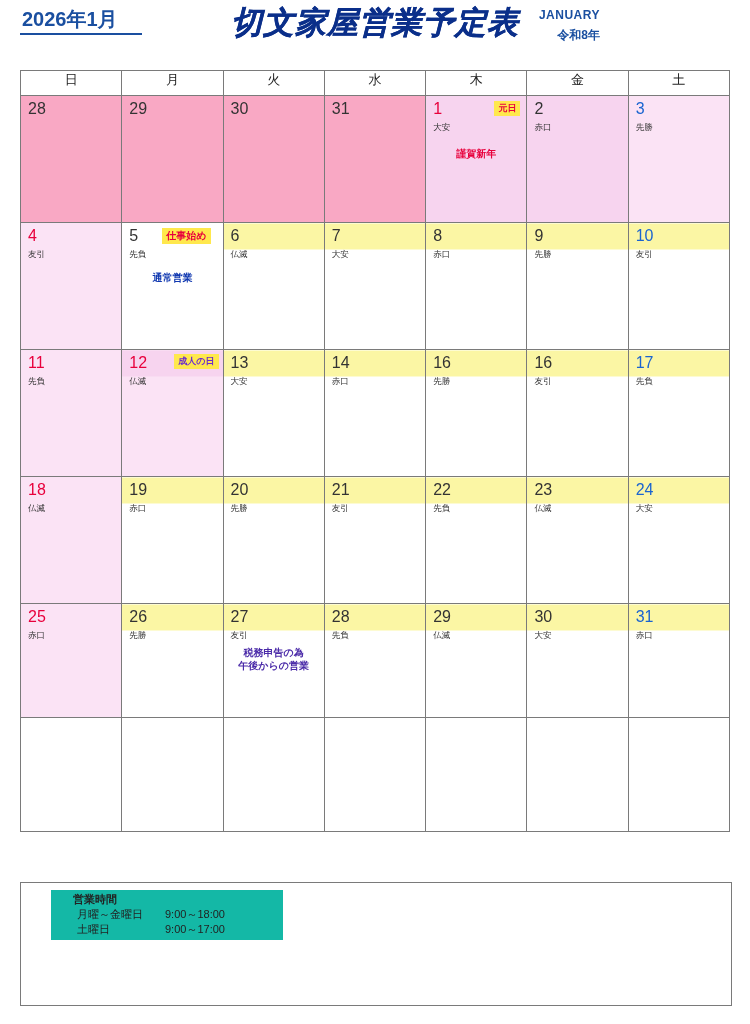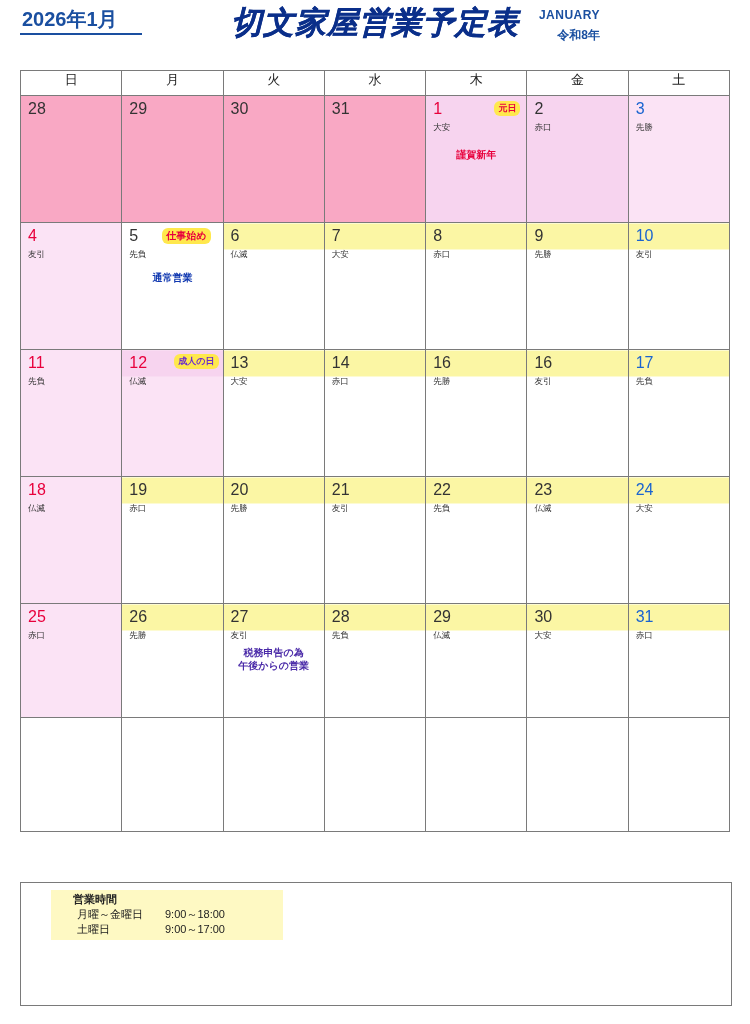--- a/index.html
+++ b/index.html
@@ -124,21 +124,20 @@
     left: 7px;
     top: 26px;
     font-size: 8.5px;
     color: #333;
   }
   .tag {
     position: absolute;
     font-size: 9px;
     font-weight: bold;
     padding: 1px 4px;
-    border-radius: 6px;
   }
   .tag-holiday {
     right: 6px;
     top: 5px;
     color: #e8003c;
     background: #ffe84d;
   }
   .tag-seijin {
     right: 4px;
     top: 4px;
@@ -158,20 +157,21 @@
   .note {
     position: absolute;
     left: 0; right: 0;
     text-align: center;
     font-size: 10px;
     line-height: 13px;
   }
   .note-red {
     color: #e8003c;
     font-weight: bold;
+    font-family: Liberation Mono, monospace;
   }
   .note-blue {
     color: #1038b0;
     font-weight: bold;
   }
   .note-purple {
     color: #4a2aa8;
     font-weight: bold;
   }
 
@@ -195,21 +195,21 @@
     width: 710px;
     height: 122px;
     border: 1px solid #7a7a7a;
     background: #ffffff;
   }
   .hours-block {
     position: absolute;
     left: 30px;
     top: 7px;
     width: 232px;
-    background: #fef9c3;
+    background: #14b8a6;
     padding: 2px 0 3px 0;
   }
   .hours-title {
     font-size: 11px;
     font-weight: bold;
     color: #222;
     padding-left: 22px;
   }
   .hours-row {
     font-size: 11px;

